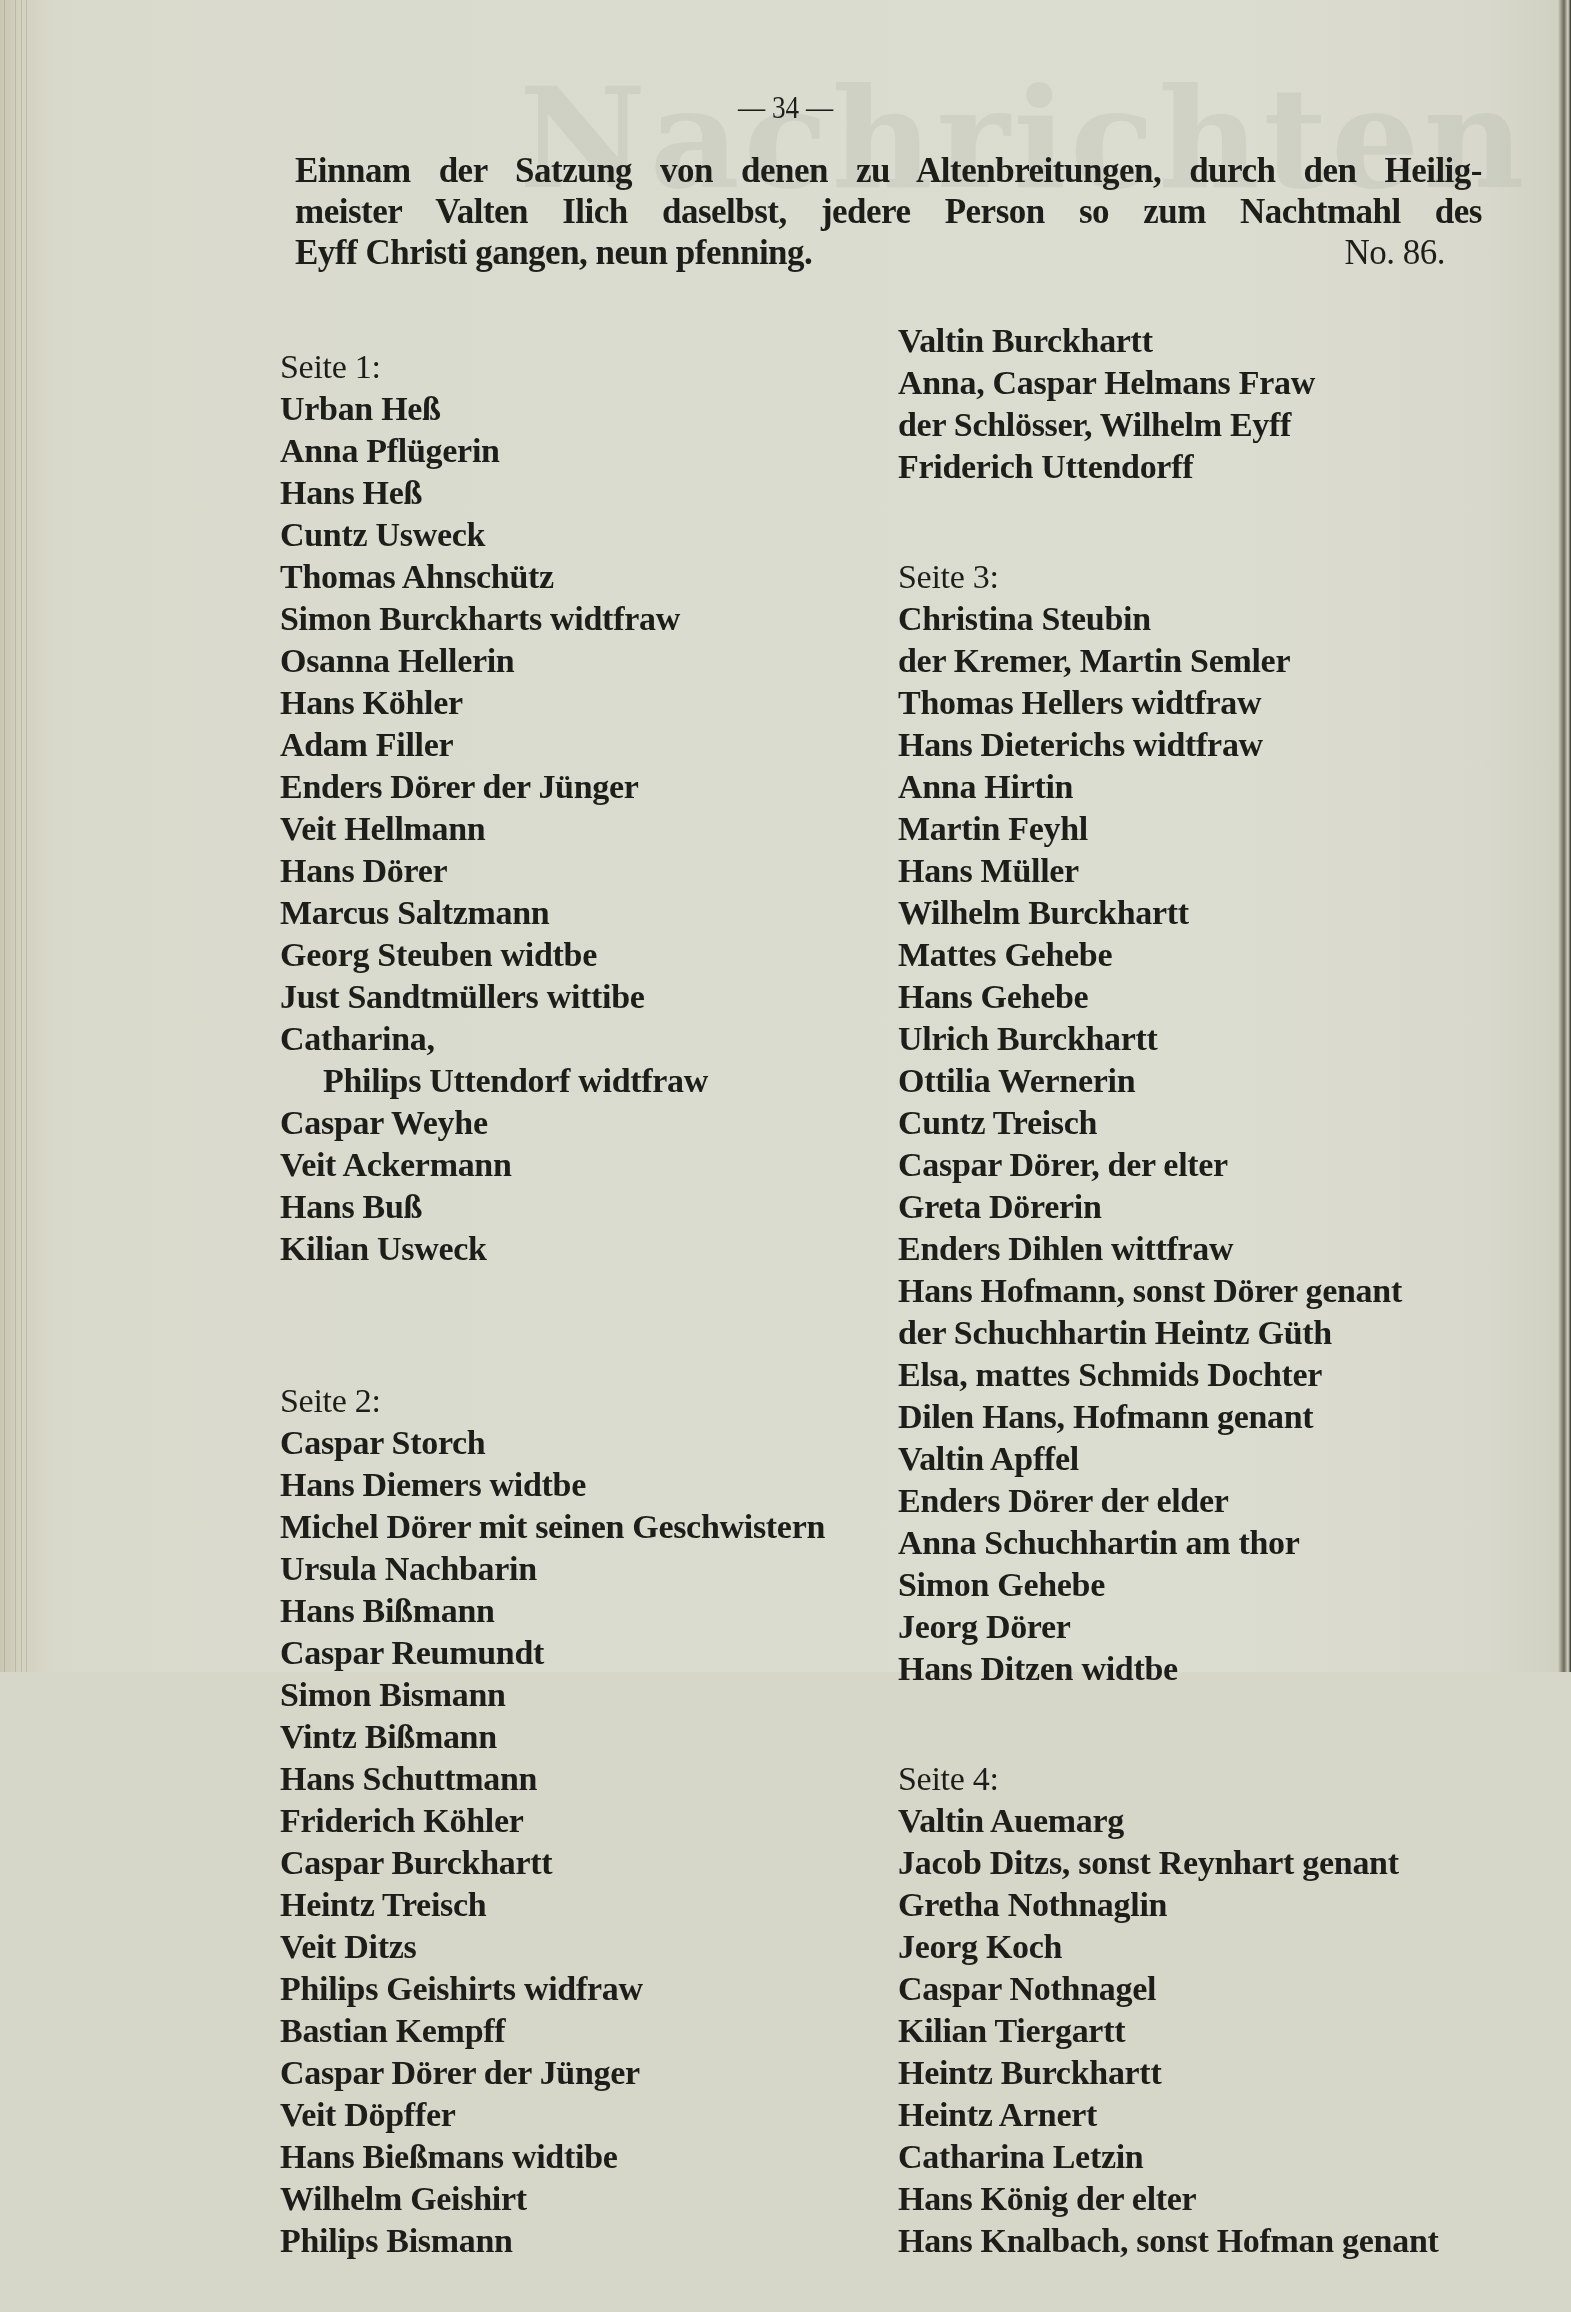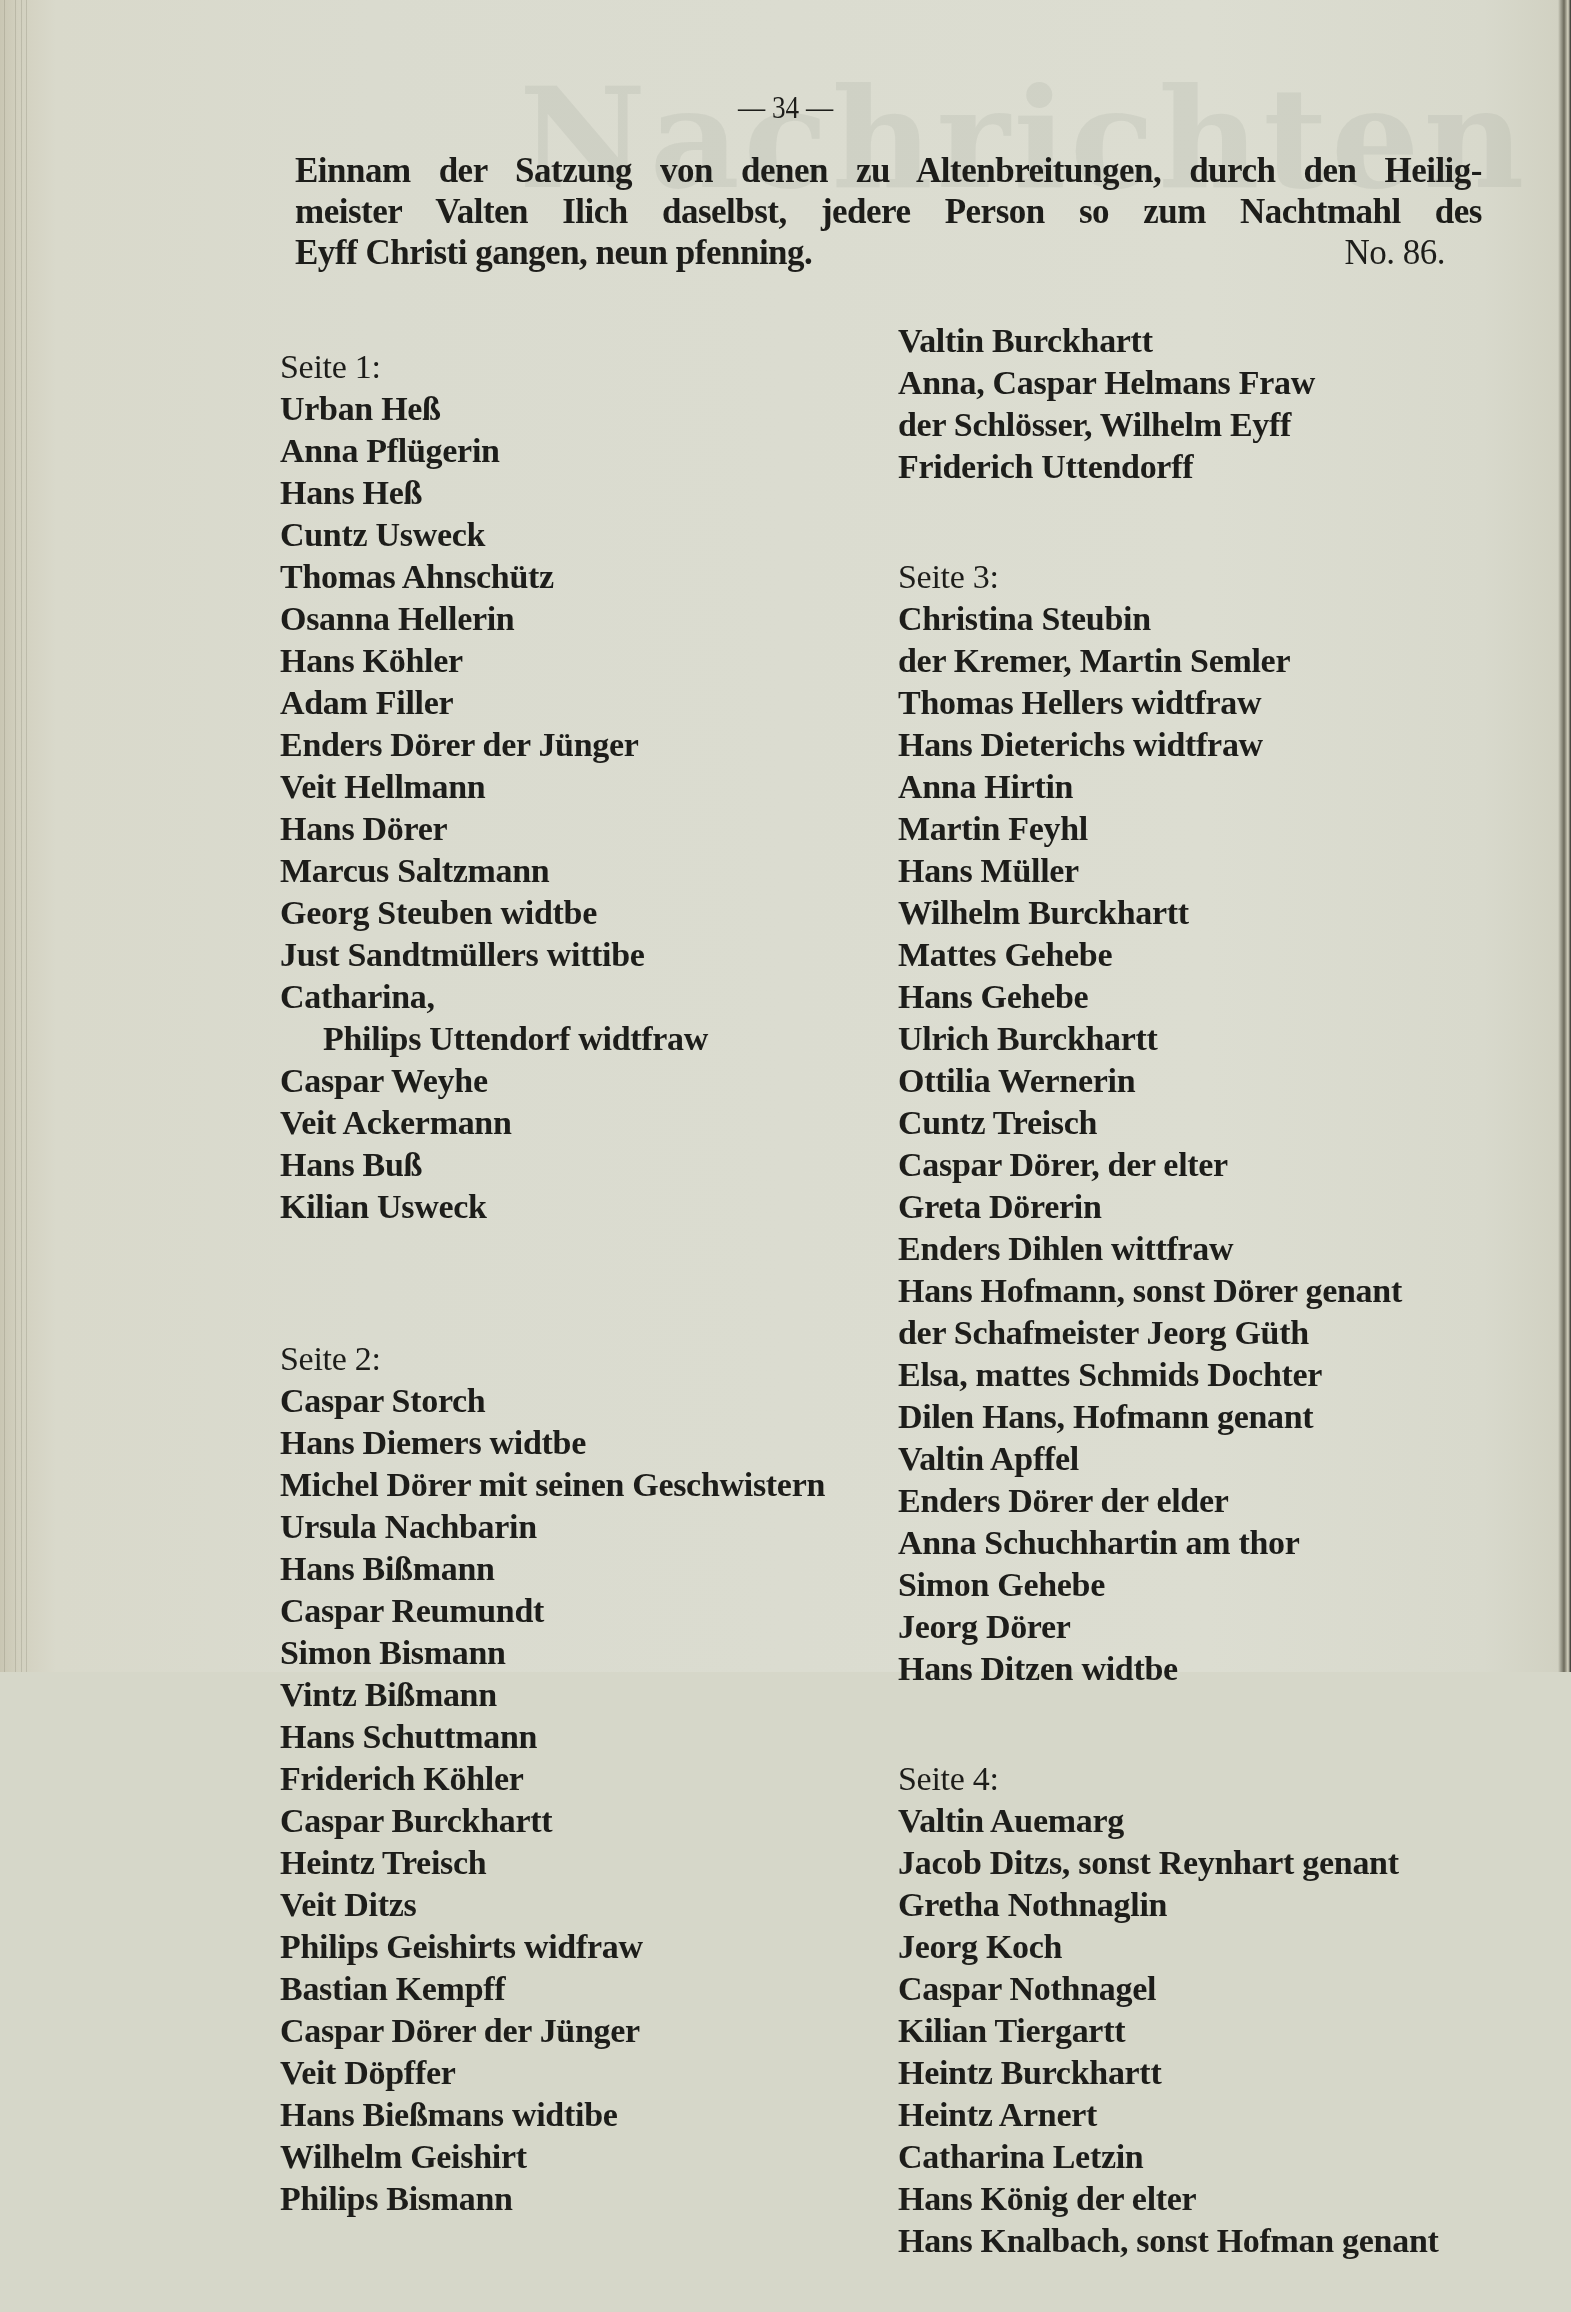--- a/index.html
+++ b/index.html
@@ -98,20 +98,21 @@
     </span>
   </div>
 
   <div class="col left">
     <span class="heading">Seite 1:</span>
     <span class="entry">Urban Heß</span>
     <span class="entry">Anna Pflügerin</span>
     <span class="entry">Hans Heß</span>
     <span class="entry">Cuntz Usweck</span>
     <span class="entry">Thomas Ahnschütz</span>
+    <span class="entry">Simon Burckharts widtfraw</span>
     <span class="entry">Osanna Hellerin</span>
     <span class="entry">Hans Köhler</span>
     <span class="entry">Adam Filler</span>
     <span class="entry">Enders Dörer der Jünger</span>
     <span class="entry">Veit Hellmann</span>
     <span class="entry">Hans Dörer</span>
     <span class="entry">Marcus Saltzmann</span>
     <span class="entry">Georg Steuben widtbe</span>
     <span class="entry">Just Sandtmüllers wittibe</span>
     <span class="entry">Catharina,</span>
@@ -165,21 +166,21 @@
     <span class="entry">Wilhelm Burckhartt</span>
     <span class="entry">Mattes Gehebe</span>
     <span class="entry">Hans Gehebe</span>
     <span class="entry">Ulrich Burckhartt</span>
     <span class="entry">Ottilia Wernerin</span>
     <span class="entry">Cuntz Treisch</span>
     <span class="entry">Caspar Dörer, der elter</span>
     <span class="entry">Greta Dörerin</span>
     <span class="entry">Enders Dihlen wittfraw</span>
     <span class="entry">Hans Hofmann, sonst Dörer genant</span>
-    <span class="entry">der Schafmeister Jeorg Güth</span>
+    <span class="entry">der Schuchhartin Heintz Güth</span>
     <span class="entry">Elsa, mattes Schmids Dochter</span>
     <span class="entry">Dilen Hans, Hofmann genant</span>
     <span class="entry">Valtin Apffel</span>
     <span class="entry">Enders Dörer der elder</span>
     <span class="entry">Anna Schuchhartin am thor</span>
     <span class="entry">Simon Gehebe</span>
     <span class="entry">Jeorg Dörer</span>
     <span class="entry">Hans Ditzen widtbe</span>
 
     <span class="gap"></span>

